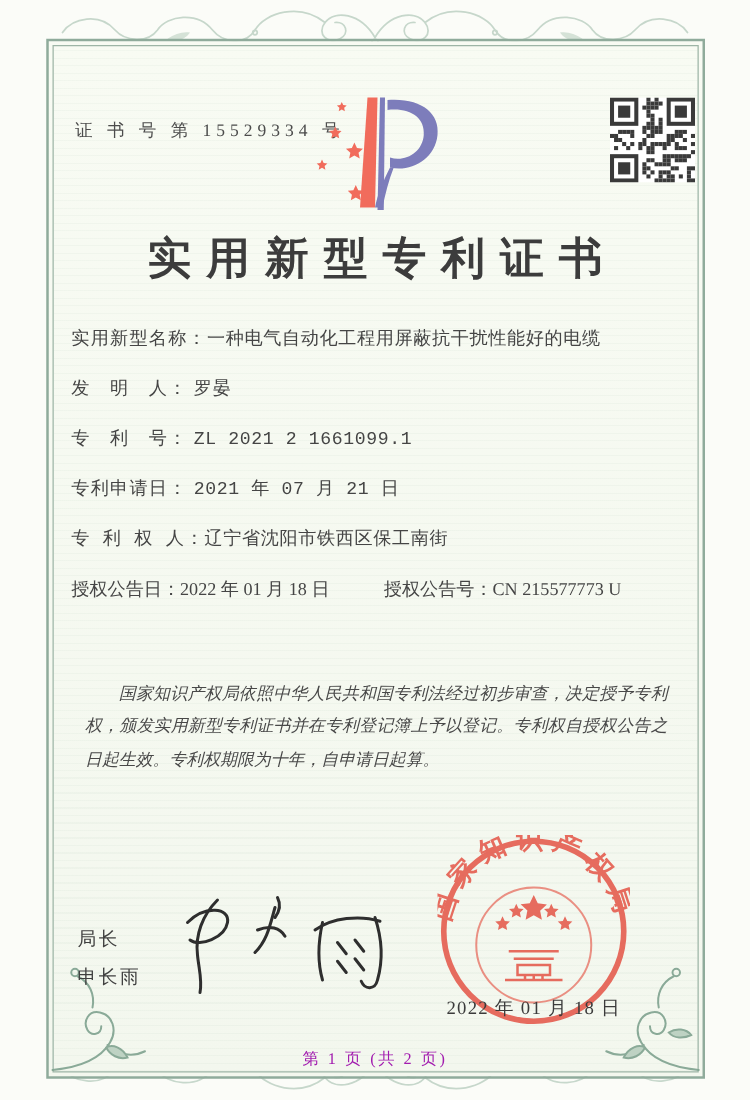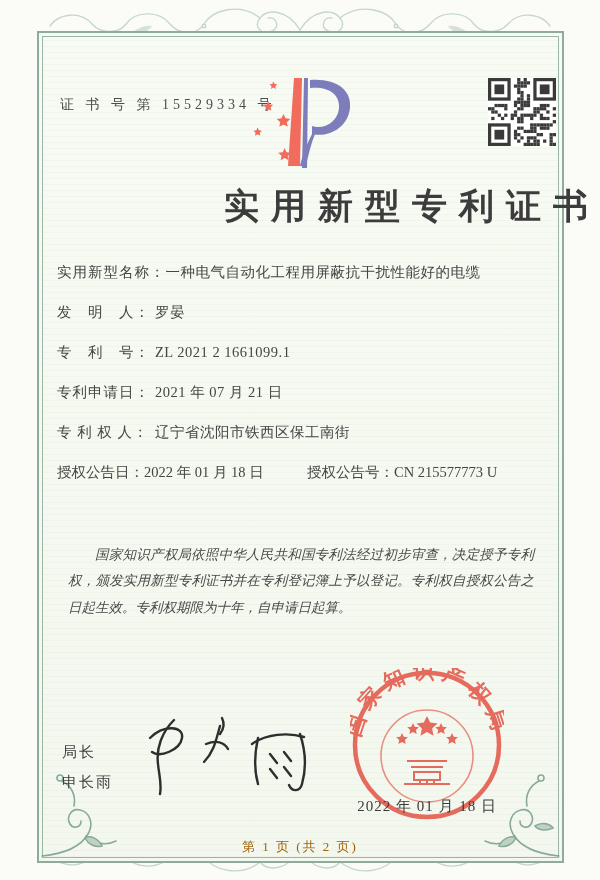--- a/index.html
+++ b/index.html
@@ -26,45 +26,45 @@
   .corner-orn.bl{left:40px;bottom:22px;transform:scaleX(-1);}
   .corner-orn.br{right:39px;bottom:22px;}
   .cert-no{
     position:absolute;left:60px;top:84px;
     font-size:14px;letter-spacing:4px;color:#4c4c4c;margin-top:12px;
   }
   .logo{position:absolute;left:236px;top:76px;width:130px;height:98px;}
   .qr{position:absolute;left:488px;top:78px;width:68px;height:68px;}
   .title{
     position:absolute;left:0;right:0;top:183px;
-    text-align:right;font-size:35px;font-weight:600;
+    text-align:center;font-size:35px;font-weight:600;
     letter-spacing:12px;text-indent:12px;color:#3c3c3c;
   }
   .fields{position:absolute;left:57px;top:262px;width:488px;font-size:14.5px;color:#454545;}
-  .field-row{height:40px;line-height:20px;white-space:nowrap;}
+  .field-row{height:40px;line-height:20px;white-space:nowrap;font-family:Liberation Mono, monospace;}
   .field-row .lab{display:inline-block;min-width:98px;letter-spacing:1px;}
   .field-row .val{letter-spacing:.5px;}
   .grant-row{height:40px;line-height:20px;white-space:nowrap;}
   .grant-row .right-pair{position:absolute;left:250px;}
   .paras{
     position:absolute;left:56px;top:530px;width:490px;
     font-size:13.5px;line-height:1.95;color:#484848;
     text-align:justify;font-style:italic;
   }
   .paras p{margin:12px;text-indent:2em;}
   .sig-block{position:absolute;left:62px;top:737px;font-size:15px;color:#3f3f3f;letter-spacing:2px;line-height:30px;}
   .signature{position:absolute;left:128px;top:712px;width:210px;height:95px;}
   .seal{position:absolute;left:350px;top:668px;width:154px;height:154px;}
   .seal-date{
     position:absolute;left:352px;top:797px;width:150px;text-align:center;
     font-size:15px;color:#3b3b3b;letter-spacing:1px;white-space:nowrap;
   }
   .footer{
     position:absolute;left:0;right:0;top:838px;text-align:center;
-    font-size:13px;color:#a16207;letter-spacing:2px;
+    font-size:13px;color:#a21caf;letter-spacing:2px;
   }
 </style>
 </head>
 <body>
 
 <svg class="band top" viewBox="0 0 600 44">
   <g stroke="#9cb9a7" stroke-width="1.4" fill="none" opacity="0.55" stroke-linecap="round">
     <path d="M300 30 C288 10 268 8 260 18 C253 27 262 36 272 31 C280 27 277 17 268 18"></path>
     <path d="M260 18 C240 2 212 10 204 24 C196 37 178 34 170 24 C158 9 134 12 126 24 C118 35 100 33 92 24 C80 10 58 14 50 26"></path>
     <path d="M300 30 C312 10 332 8 340 18 C347 27 338 36 328 31 C320 27 323 17 332 18"></path>

